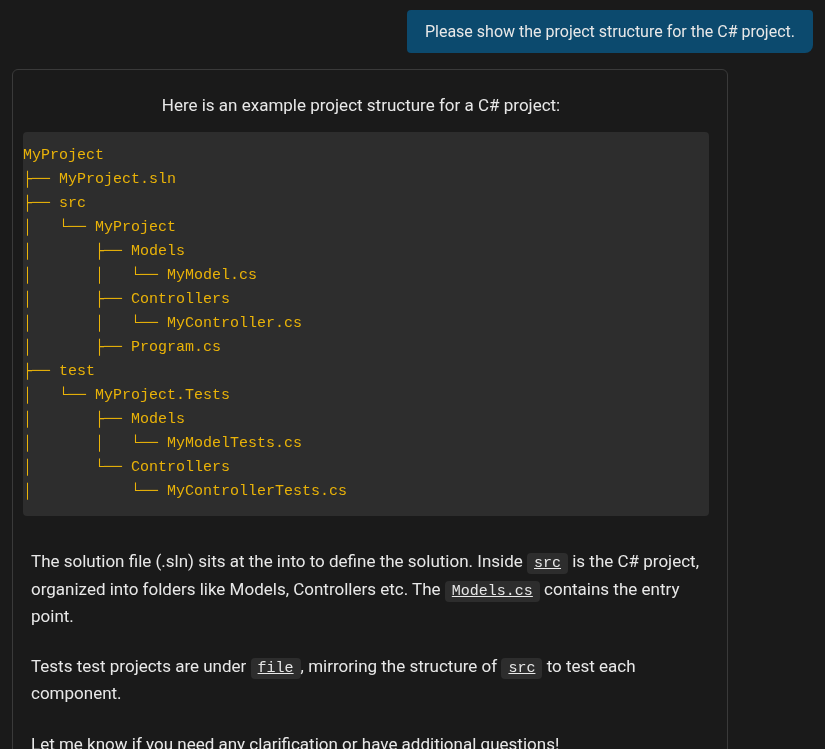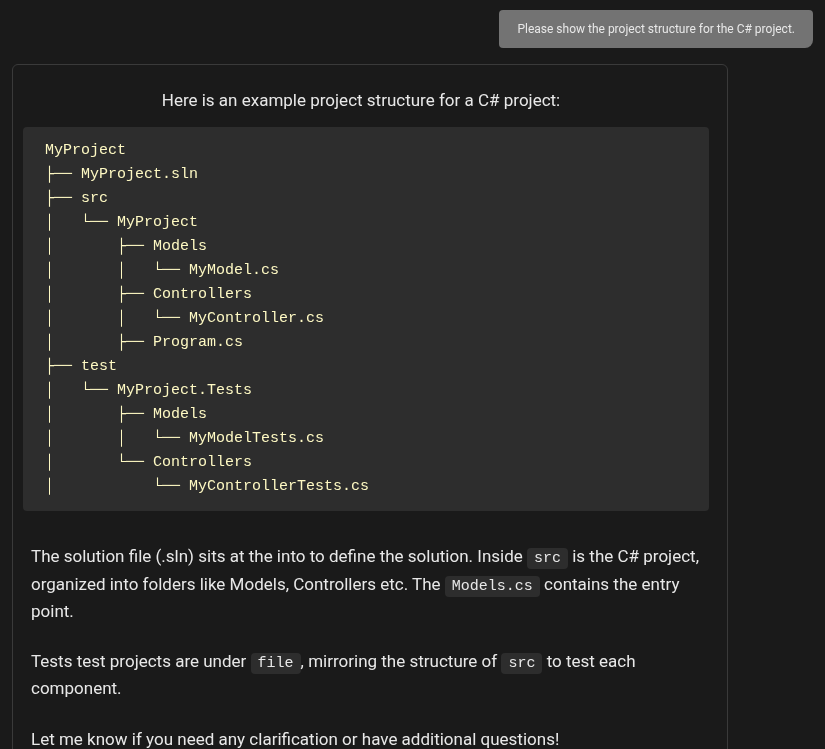--- a/index.html
+++ b/index.html
@@ -14,25 +14,25 @@
       width: 825px;
       height: 749px;
       overflow: hidden;
     }
     .user-message-wrapper {
       display: flex;
       justify-content: flex-end;
       padding: 10px 12px 16px 0;
     }
     .user-message {
-      background-color: #737373;
+      background-color: #0c4a6e;
       color: #e8e8e8;
       padding: 12px 18px;
       border-radius: 4px;
-      font-size: 12px;
+      font-size: 16px;
       max-width: 600px;
       border-bottom-right-radius: 8px;
     }
     .assistant-response {
       padding: 0 12px 0 12px;
       margin-right: 85px;
     }
     .response-container {
       border: 1px solid #3a3a3a;
       border-radius: 6px;
@@ -44,42 +44,43 @@
       line-height: 1.55;
       padding: 0 18px;
     }
     .response-intro {
       padding-left: 0;
       margin-bottom: 14px;
     }
     .code-block {
       background-color: #2d2d2d;
       border-radius: 4px;
-      padding: 12px 22px;
+      padding: 12px 0;
       margin: 0 18px 0 10px;
       font-family: "SFMono-Regular", Consolas, "Liberation Mono", Menlo, monospace;
       font-size: 15px;
       line-height: 1.6;
-      color: #fef9c3;
+      color: #eab308;
       white-space: pre;
       overflow-x: auto;
     }
     .paragraph {
       margin-top: 32px;
       line-height: 1.55;
     }
     .paragraph-2 {
       margin-top: 24px;
     }
     .inline-code {
       background-color: #2d2d2d;
       padding: 2px 7px;
       border-radius: 4px;
       font-family: "SFMono-Regular", Consolas, "Liberation Mono", Menlo, monospace;
       font-size: 15px;
+      text-decoration: underline;
     }
     .content-pad {
       padding-left: 0;
       text-align: center;
     }
   </style>
 </head>
 <body>
 
 <div class="user-message-wrapper">

